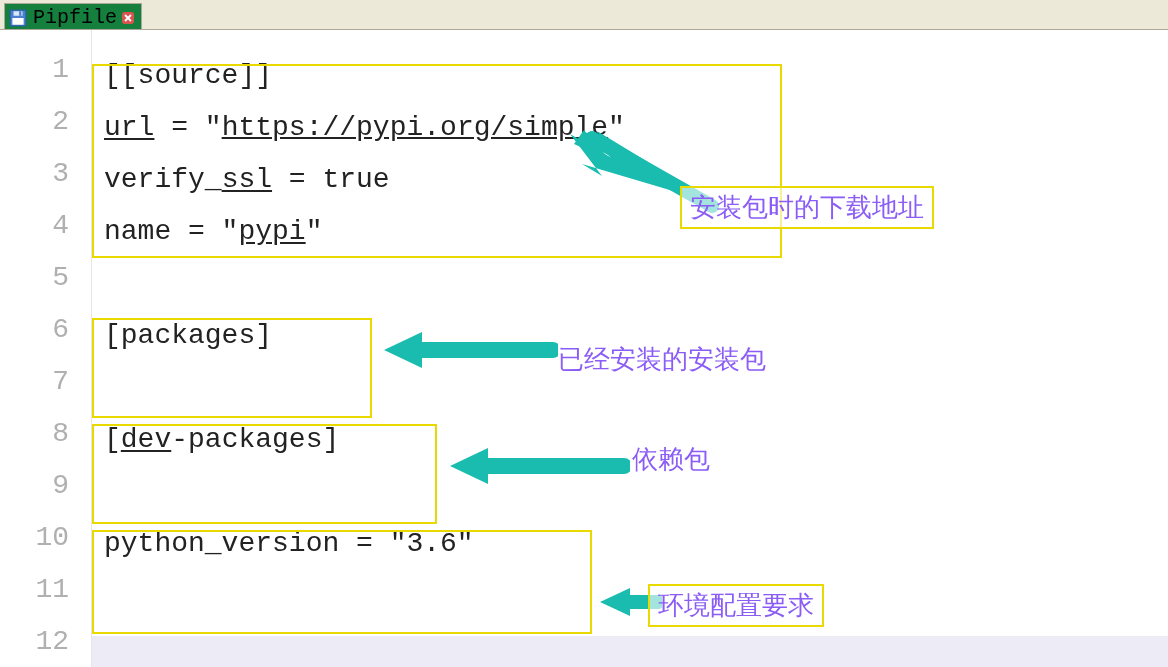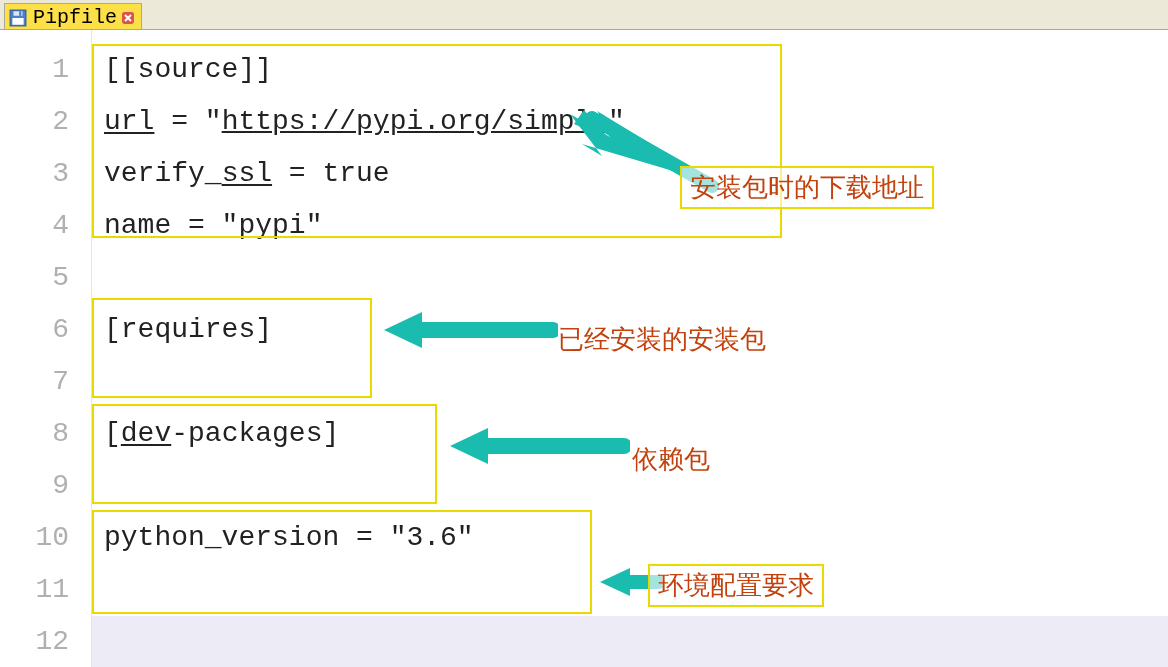--- a/index.html
+++ b/index.html
@@ -13,21 +13,21 @@
     position: relative;
   }
   .tab-bar {
     background: #ece9d8;
     border-bottom: 1px solid #aca899;
     height: 30px;
     display: flex;
     align-items: flex-end;
   }
   .tab {
-    background: #fde047;
+    background: #15803d;
     border: 1px solid #aca899;
     border-bottom: none;
     display: flex;
     align-items: center;
     padding: 2px 6px 0 4px;
     height: 26px;
     font-family: "Courier New", monospace;
     font-size: 20px;
     margin-left: 4px;
   }
@@ -55,23 +55,23 @@
   .gutter .ln {
     color: #b0b0b0;
     font-size: 28px;
     font-family: "Courier New", monospace;
     padding-right: 22px;
     line-height: 52px;
     height: 52px;
   }
   .code {
     flex: 1;
-    padding-top: 14px;
     padding-left: 12px;
     position: relative;
+    margin-top: 20px;
   }
   .code .line {
     font-size: 28px;
     font-family: "Courier New", monospace;
     color: #222;
     line-height: 52px;
     height: 52px;
     white-space: pre;
     position: relative;
   }
@@ -90,21 +90,21 @@
     text-decoration-color: #d93b3b;
     text-decoration-thickness: 2px;
     text-underline-offset: 3px;
     text-decoration: underline;
   }
   .underline {
     text-decoration: underline;
   }
   .annotation {
     position: absolute;
-    color: #c2410c;
+    color: #8b5cf6;
     font-family: "Microsoft YaHei","SimSun",sans-serif;
     font-size: 26px;
     white-space: nowrap;
     z-index:5;
     display:flex;
     align-items:center;
   }
   .anno-box {
     border: 2px solid #e8d900;
     padding: 2px 8px;
@@ -166,21 +166,21 @@
     <div class="line"><span>[[source]]</span></div>
 
     <div class="line"><span class="squiggle">url</span><span> = "</span><span class="underline">https://pypi.org/simple</span><span>"</span></div>
 
     <div class="line"><span>verify_</span><span class="squiggle">ssl</span><span> = true</span></div>
 
     <div class="line"><span>name = "</span><span class="squiggle">pypi</span><span>"</span></div>
 
     <div class="line"></div>
 
-    <div class="line"><span>[requires]</span></div>
+    <div class="line"><span>[packages]</span></div>
 
     <div class="line"></div>
 
     <div class="line"><span>[</span><span class="squiggle">dev</span><span>-packages]</span></div>
 
     <div class="line"></div>
 
 
     <div class="line"><span>python_version = "3.6"</span></div>
 
@@ -202,21 +202,21 @@
     </svg>
 
     <div class="annotation" style="left:466px; top:292px;">
       <span>已经安装的安装包</span>
     </div>
     <svg class="arrow-svg" style="left:286px; top:280px;" width="180" height="50">
       <path d="M175 20 L30 20" stroke="#1abcb0" stroke-width="16" stroke-linecap="round"></path>
       <polygon points="6,20 44,2 44,38" fill="#1abcb0"></polygon>
     </svg>
 
-    <div class="annotation" style="left:540px; top:412px;align-items:center;">
+    <div class="annotation" style="left:540px; top:392px;align-items:center;">
       <span>依赖包</span>
     </div>
     <svg class="arrow-svg" style="left:352px; top:398px;" width="186" height="44">
       <path d="M180 18 L30 18" stroke="#1abcb0" stroke-width="16" stroke-linecap="round"></path>
       <polygon points="6,18 44,0 44,36" fill="#1abcb0"></polygon>
     </svg>
 
     <div class="annotation" style="left:556px; top:534px;">
       <span class="anno-box">环境配置要求</span>
     </div>

